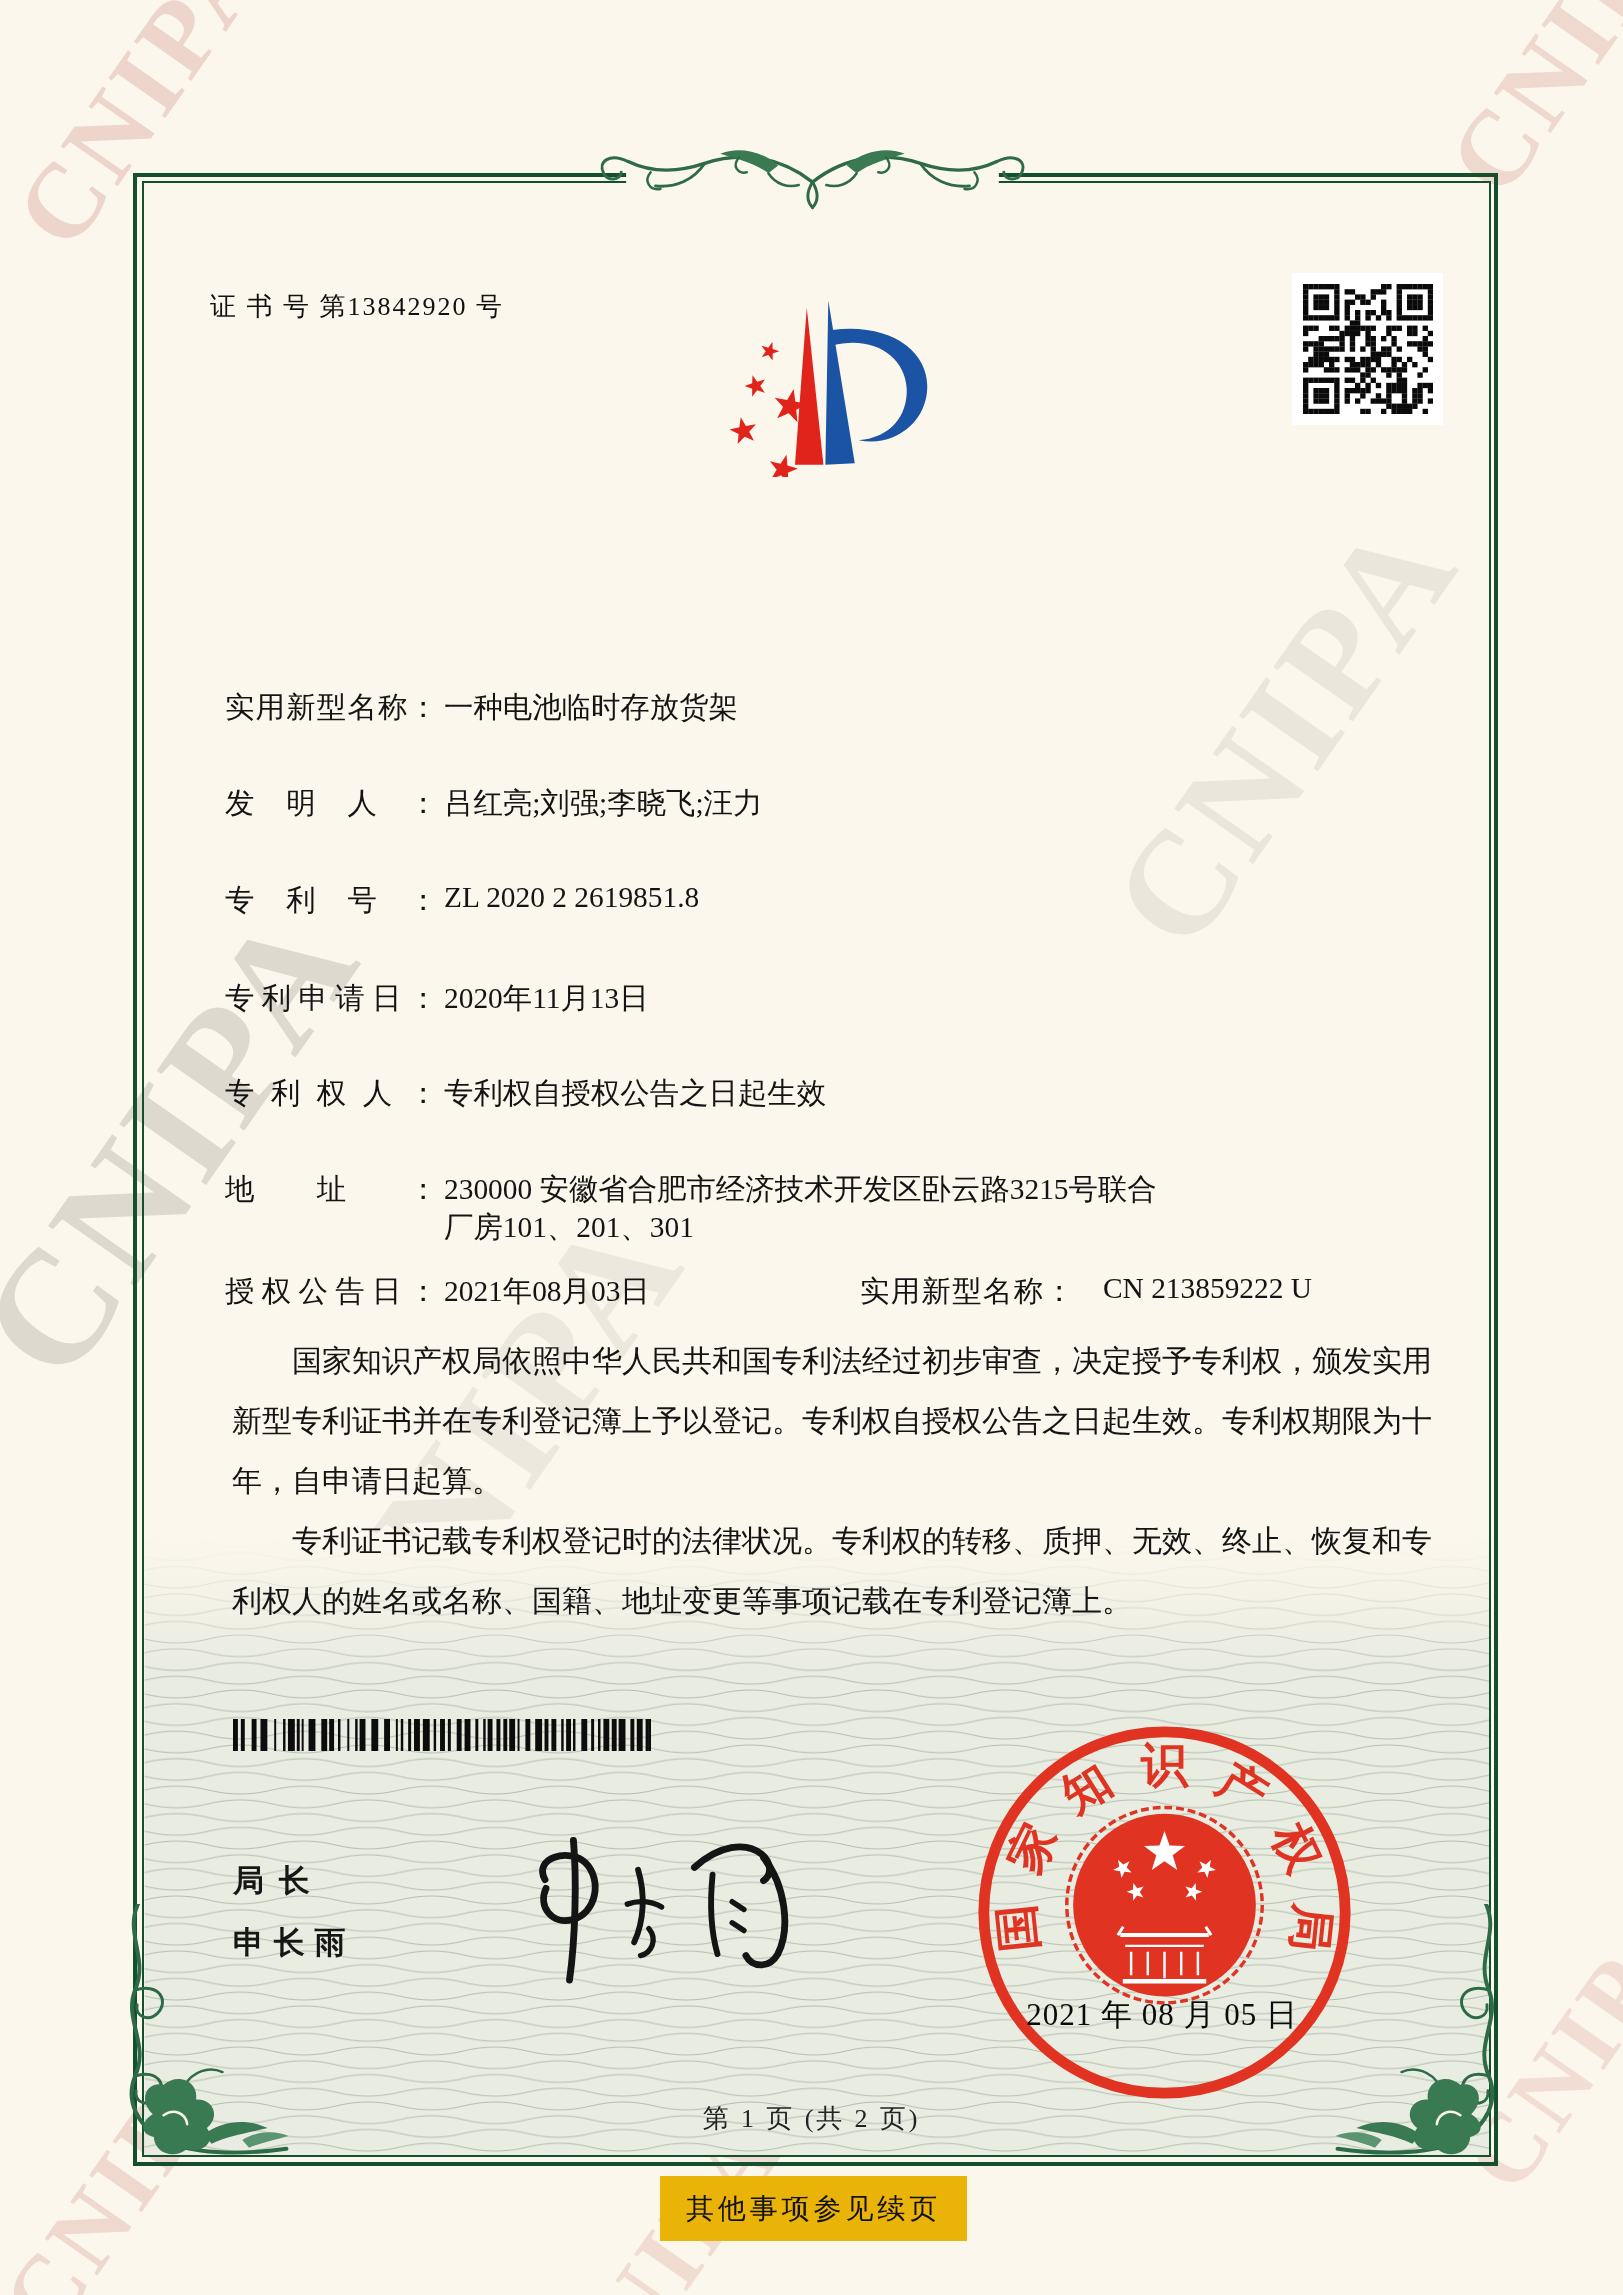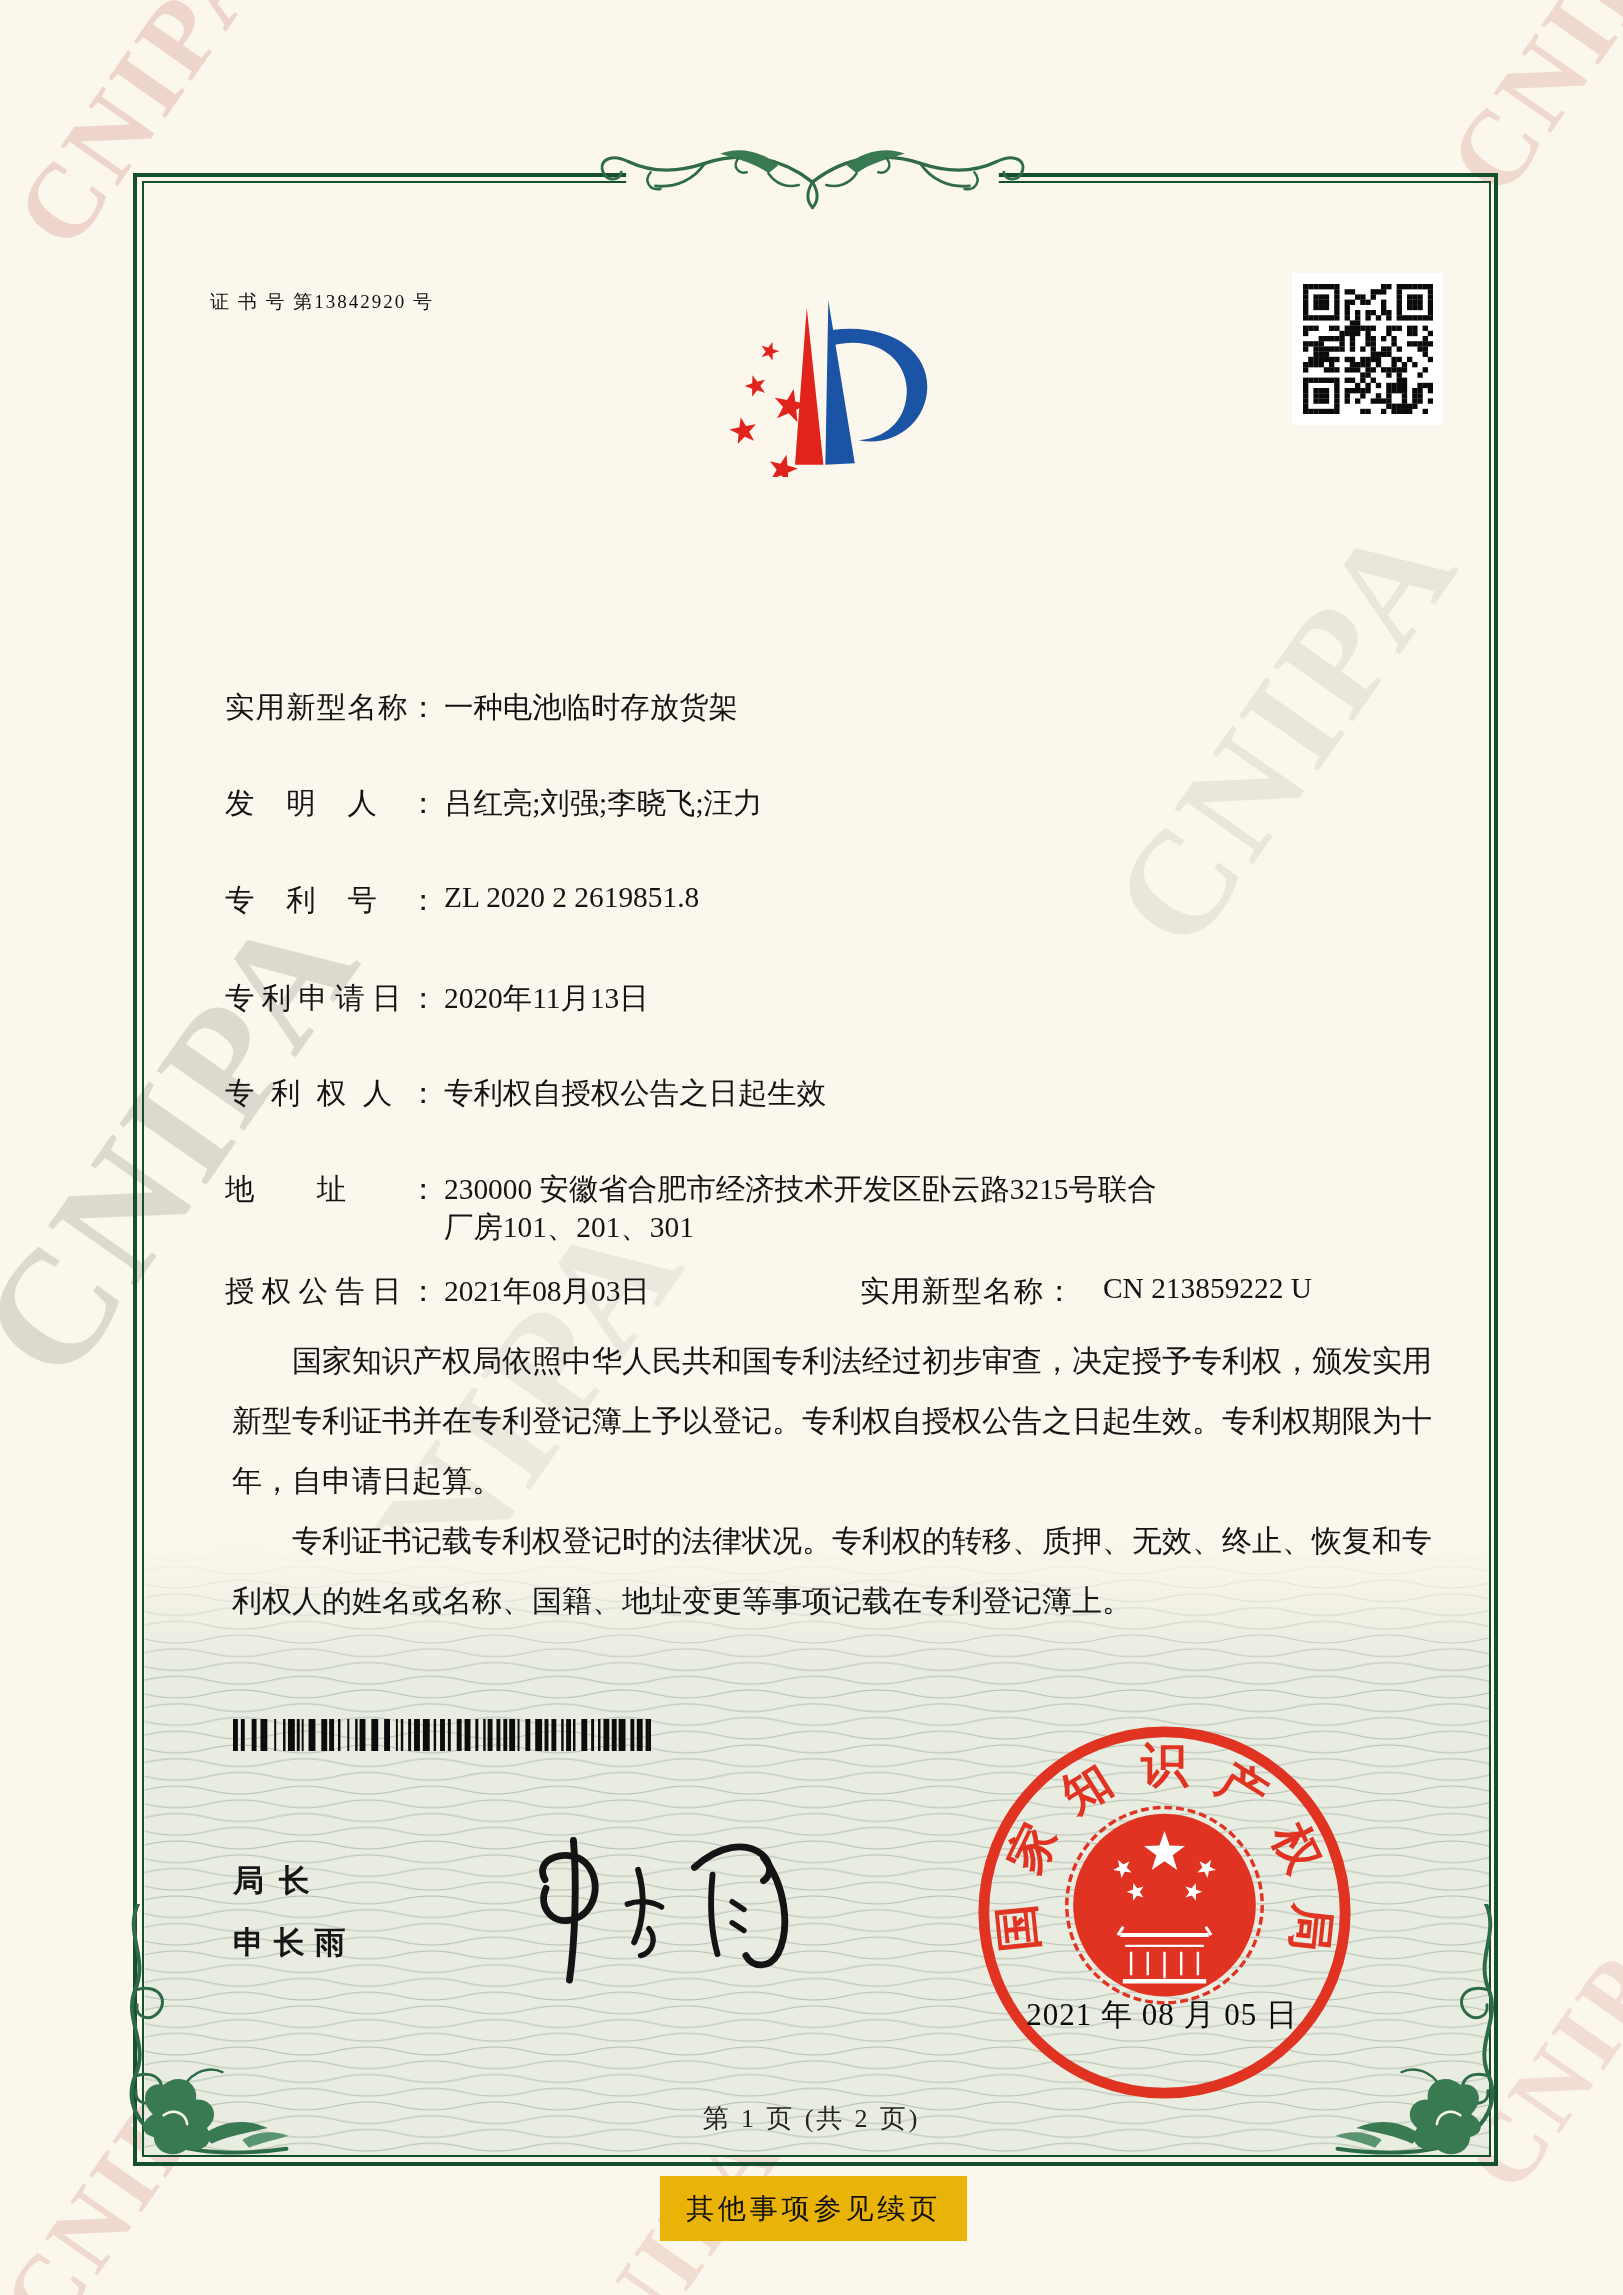--- a/index.html
+++ b/index.html
@@ -30,21 +30,21 @@
   .frame.outer{left:133px;top:173px;width:1365px;height:1993px;border:4.4px solid #15502e;}
   .frame.inner{left:142px;top:181px;width:1349px;height:1976px;border:2px solid #15502e;}
 
   
   .ornament-top{position:absolute;left:582px;top:133px;width:461px;height:81px;z-index:4;}
   .corner{position:absolute;width:236px;height:258px;z-index:4;}
   .corner.left{left:80px;top:1904px;}
   .corner.right{left:1308px;top:1904px;transform:scaleX(-1);}
 
   
-  .cert-no{position:absolute;left:210px;top:289px;font-size:19px;letter-spacing:2px;z-index:5;color:#111;}
+  .cert-no{position:absolute;left:210px;top:289px;font-size:26px;letter-spacing:2px;z-index:5;color:#111;}
   .logo{position:absolute;left:697px;top:271px;width:245px;height:206px;z-index:5;}
   .qr{position:absolute;left:1292px;top:273px;width:151px;height:152px;background:#ffffff;z-index:5;}
   .qr svg{position:absolute;left:10.8px;top:11.3px;width:130px;height:130px;}
   .title{position:absolute;left:0;right:0;top:490px;text-align:center;font-size:75px;font-weight:bold;
          letter-spacing:12.8px;text-indent:12.8px;color:#0d0d0d;z-index:5;}
 
   
   .flabel{position:absolute;left:225px;width:213px;font-size:29.4px;z-index:5;
           text-align:justify;text-align-last:justify;}
   .fvalue{position:absolute;left:444px;font-size:29.4px;z-index:5;white-space:nowrap;}

